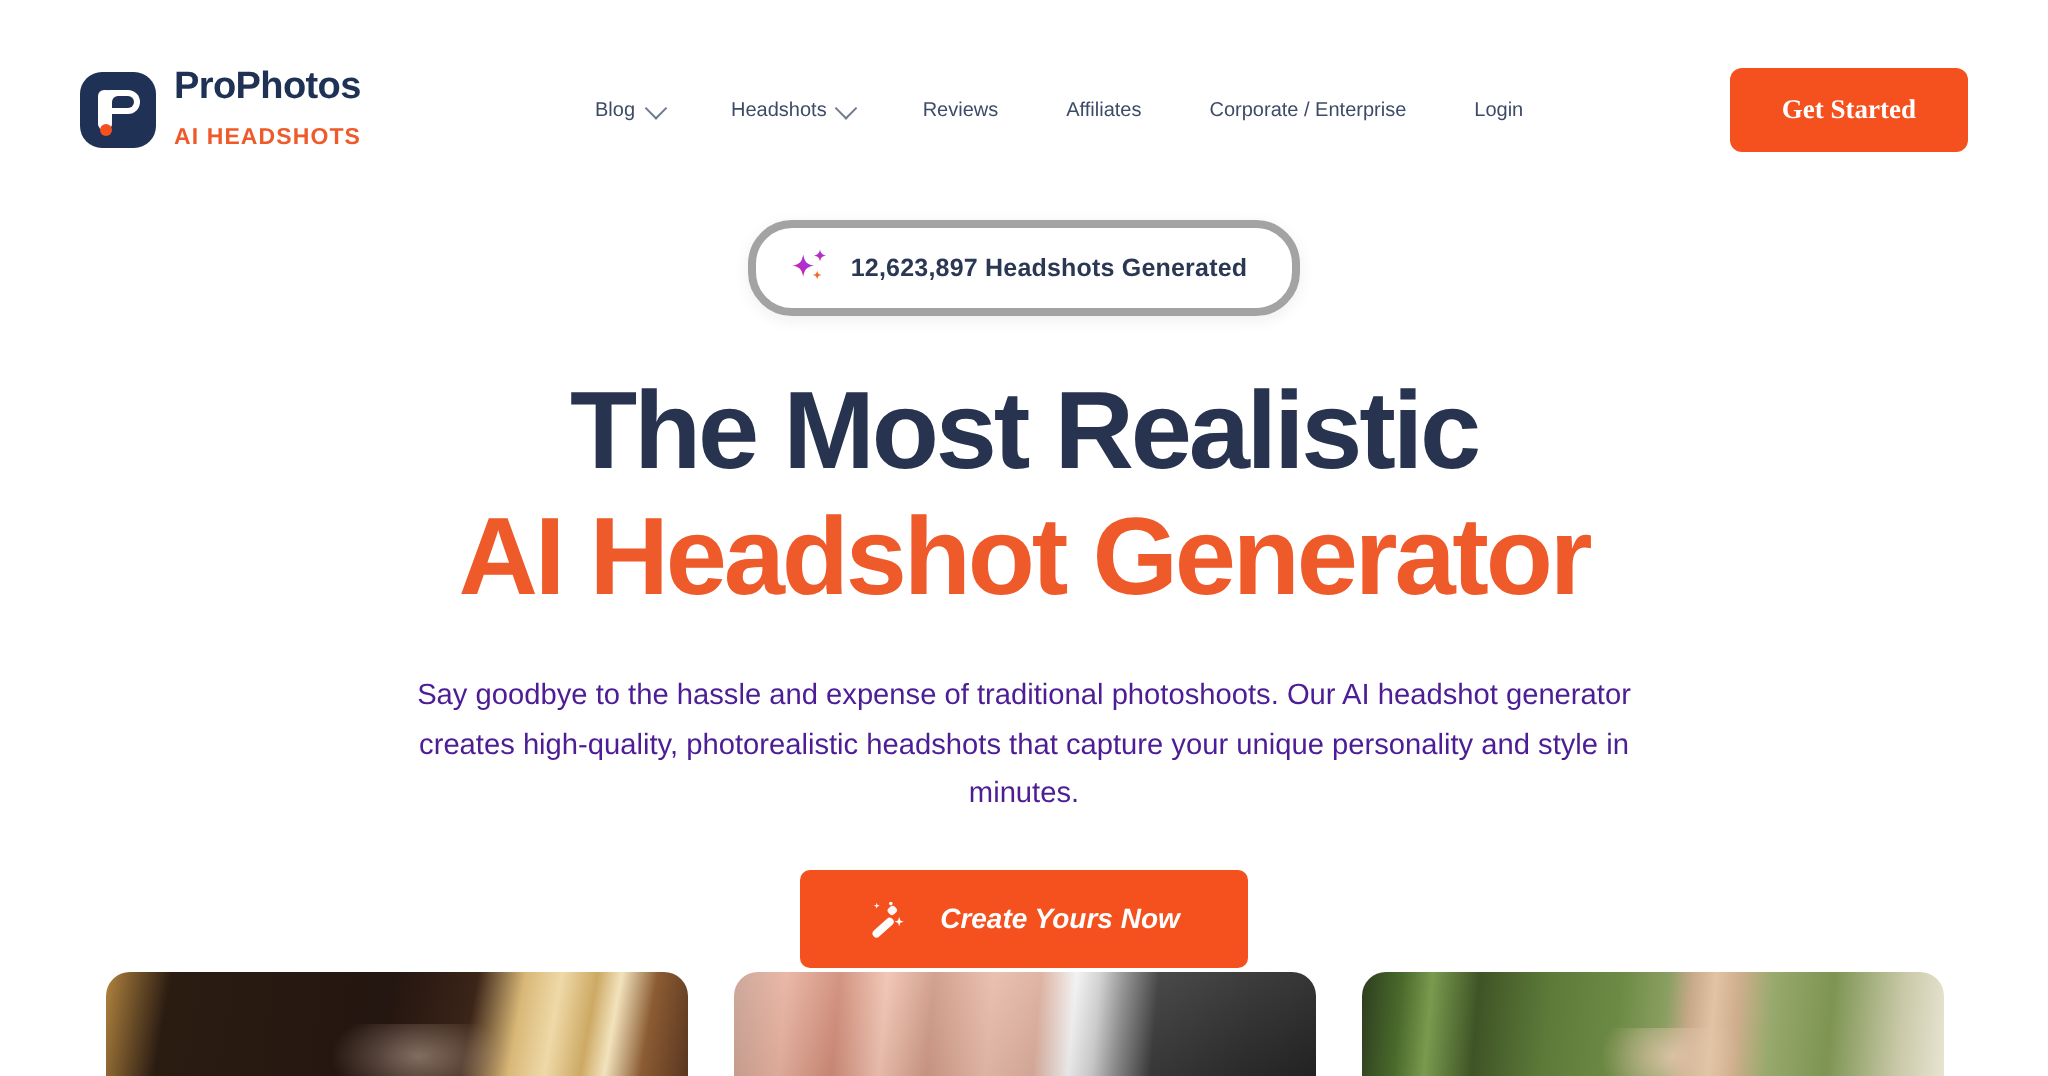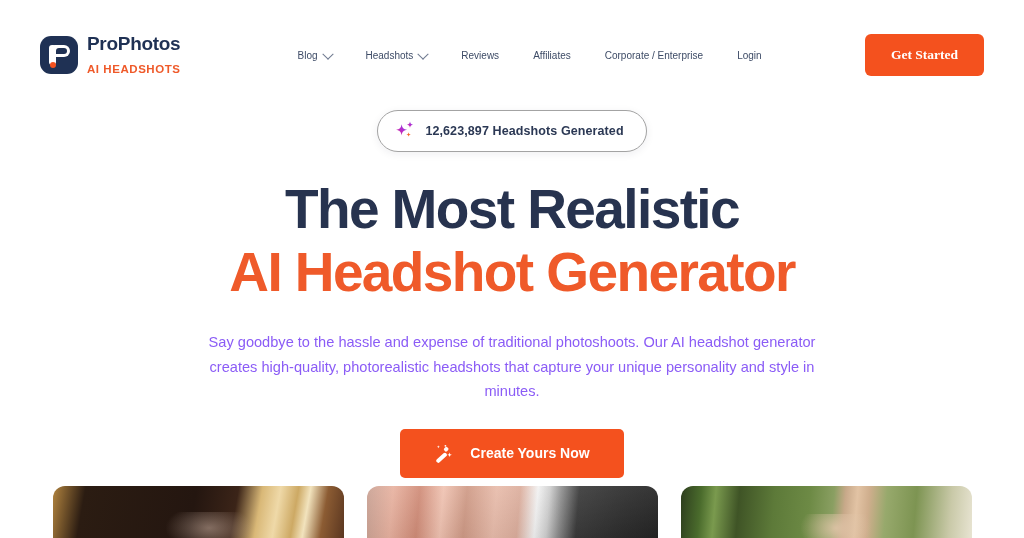--- a/index.html
+++ b/index.html
@@ -65,48 +65,48 @@
     font-family:Liberation Serif, serif;
     font-size:13.5px; font-weight:bold; padding:13px 26px;
     border-radius:6px; cursor:pointer; white-space:nowrap;
   }
 
   
   .hero { position:absolute; top:110px; left:0; width:1024px; text-align:center; }
 
   .badge {
     display:inline-flex; align-items:center; gap:9px;
-    background:#fff; border:1px solid #a3a3a3; border-radius:22px;
+    background:#fff; border:4px solid #a3a3a3; border-radius:22px;
     padding:9px 22px 9px 16px;
     box-shadow:0 2px 8px rgba(25,35,60,0.07);
   }
   .badge-text {
     font-size:12.5px; font-weight:bold; color:#2b3854; letter-spacing:0.1px;
   }
   .spark { width:22px; height:22px; display:block; }
 
   .h1a {
     margin-top:28px;
     font-size:55px; font-weight:bold; color:#27334f;
     letter-spacing:-1.6px; line-height:1.07;
   }
   .h1b {
     font-size:55px; font-weight:bold; color:#ef5a2a;
     letter-spacing:-1.6px; line-height:1.12; margin-top:3px;
   }
   .sub {
     margin:27px auto 0; width:625px;
-    font-size:14.6px; color:#8b5cf6; line-height:1.67;
+    font-size:14.6px; color:#4c1d95; line-height:1.67;
   }
   .cta-main {
     margin-top:25px; display:inline-flex; align-items:center; gap:17px;
     background:#f4511e; color:#fff; border:none;
     font-family:"Liberation Sans", sans-serif;
     font-size:14px; font-weight:bold;
-    padding:15px 34px; border-radius:5px; cursor:pointer;
+    padding:15px 34px; border-radius:5px; cursor:pointer;font-style:italic;
   }
   .wand { width:19px; height:19px; display:block; }
 
   
   .cards {
     position:absolute; top:486px; left:0; width:1024px;
     display:flex; justify-content:center; gap:23px;
   }
   .card {
     width:291px; height:52px; border-radius:12px 12px 0 0;

